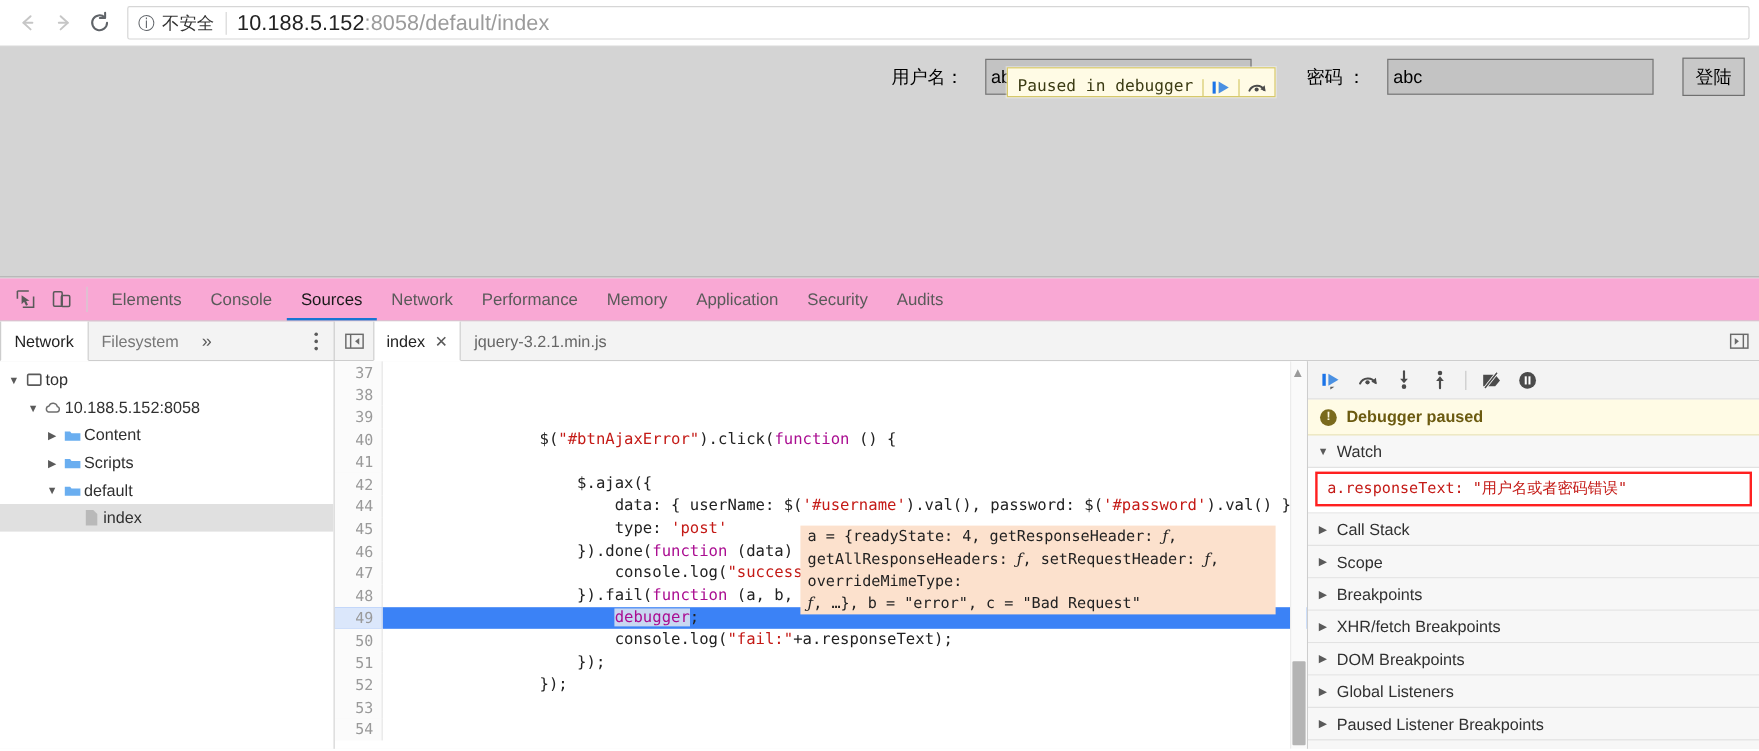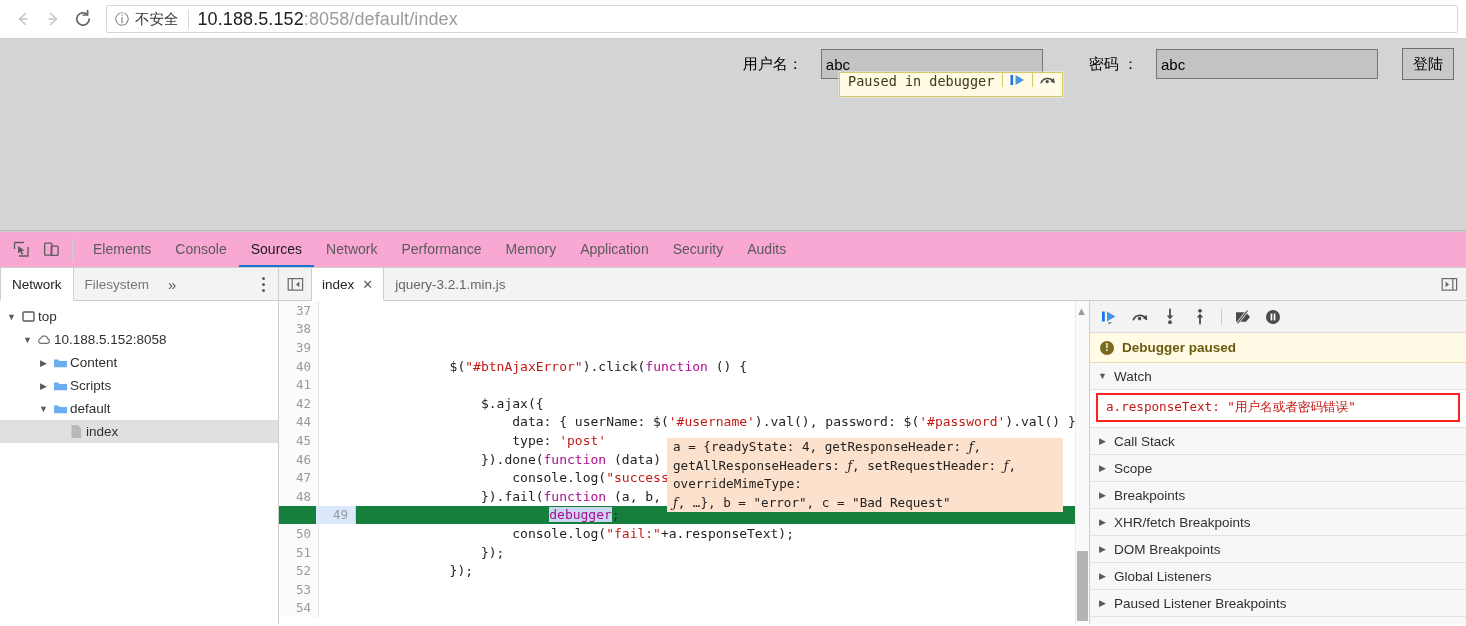--- a/index.html
+++ b/index.html
@@ -93,23 +93,23 @@
     min-width: 52px;
     background: #c8c8c8;
     border: 1px solid #6f6f6f;
     font-size: 15px;
     color: #000;
     font-family: "Liberation Sans", sans-serif;
     cursor: pointer;
   }
   .paused-banner {
     position: absolute;
-    left: 839px; top: 33px;
-    display: flex;
-    align-items: flex-start;
+    left: 839px; top: 17px;
+    display: flex;
+    align-items: flex-end;
     background: #fffbe5;
     border: 1px solid #d6c96a;
     height: 25px;
     box-shadow: 0 0 0 1px rgba(255,255,255,.35);
   }
   .paused-banner .txt {
     font-family: "DejaVu Sans Mono", monospace;
     font-size: 13.5px;
     color: #3b3b13;
     padding: 0 8px;
@@ -280,21 +280,21 @@
   .code-scroll { position: absolute; inset: 0; }
   .code-line {
     height: 18.6px;
     display: flex;
     align-items: center;
     font-family: "DejaVu Sans Mono", monospace;
     font-size: 13px;
     white-space: pre;
     position: relative;
   }
-  .code-line.exec { background: #15803d; padding-left: 37px; }
+  .code-line.exec { background: #3b82f6; }
   .ln {
     width: 40px;
     flex: 0 0 40px;
     text-align: right;
     padding-right: 7px;
     color: #9a9a9a;
     background: #fbfbfb;
     border-right: 1px solid #e6e6e6;
     height: 100%;
     display: flex; align-items: center; justify-content: flex-end;

